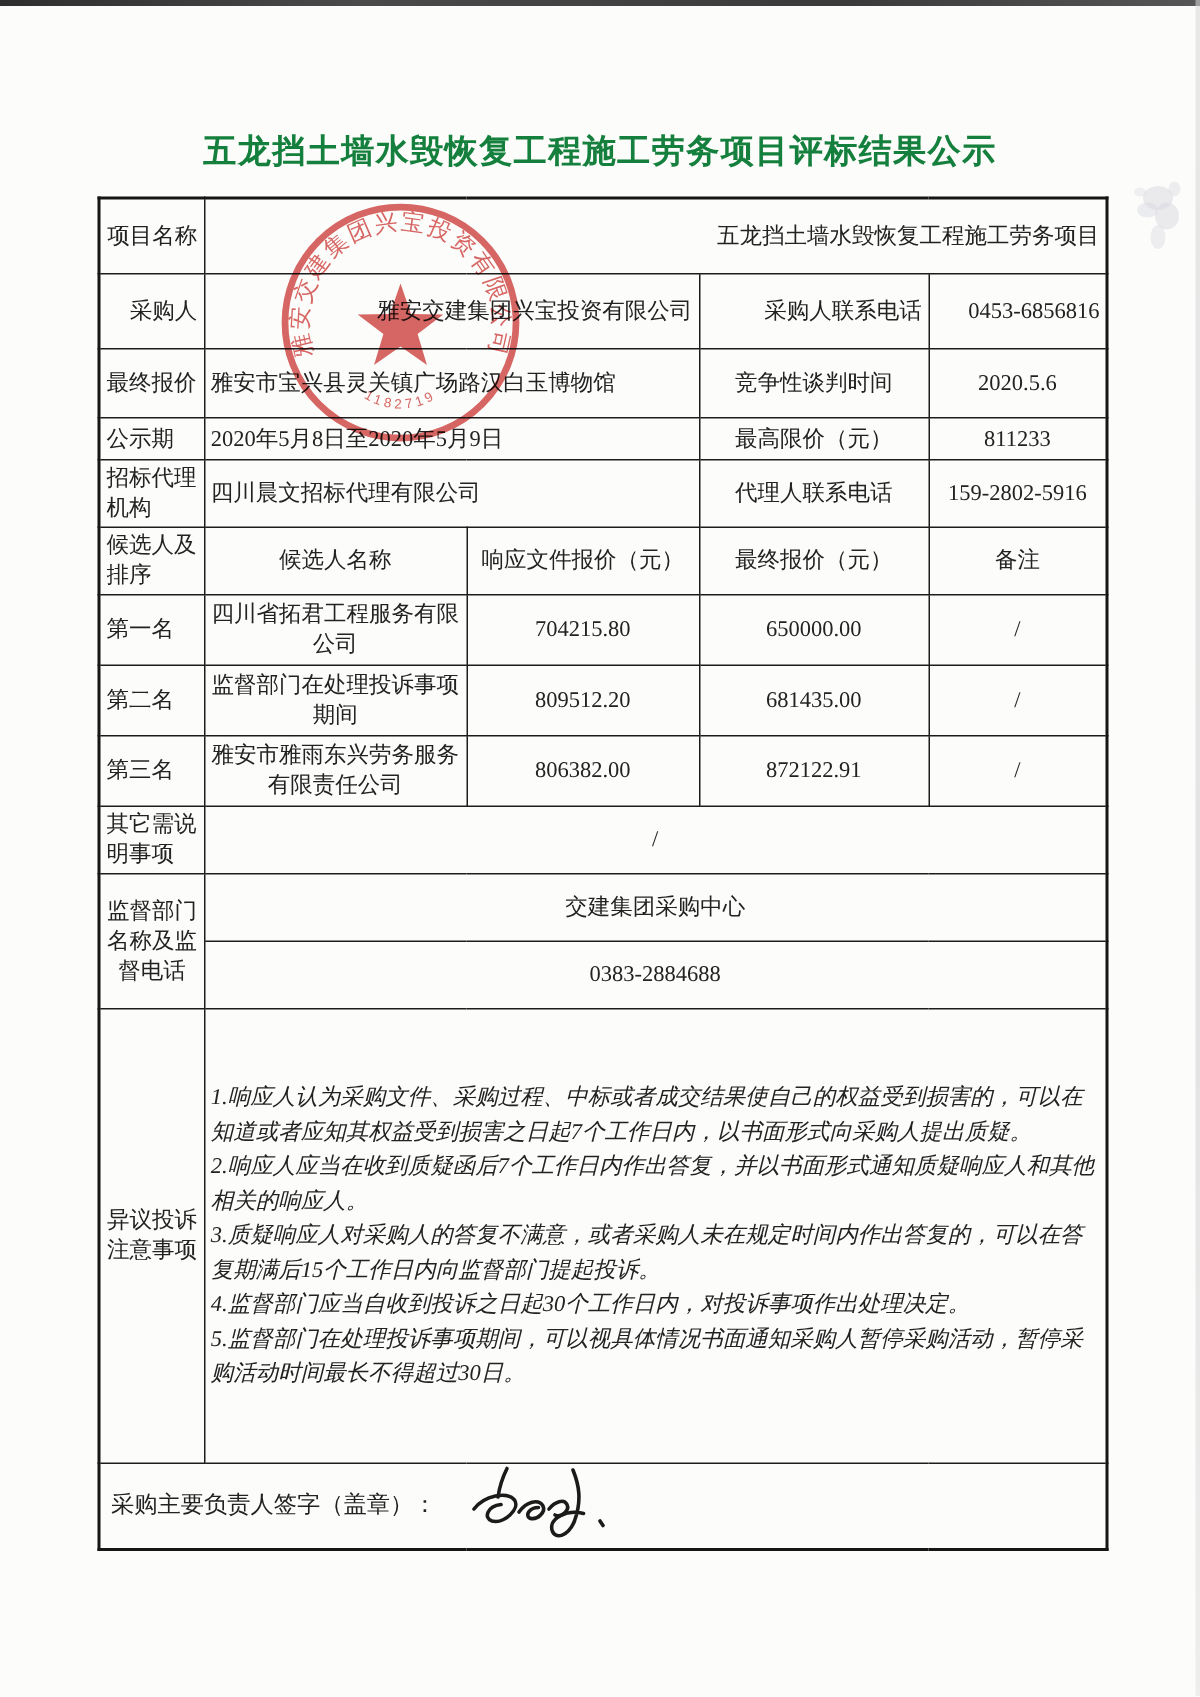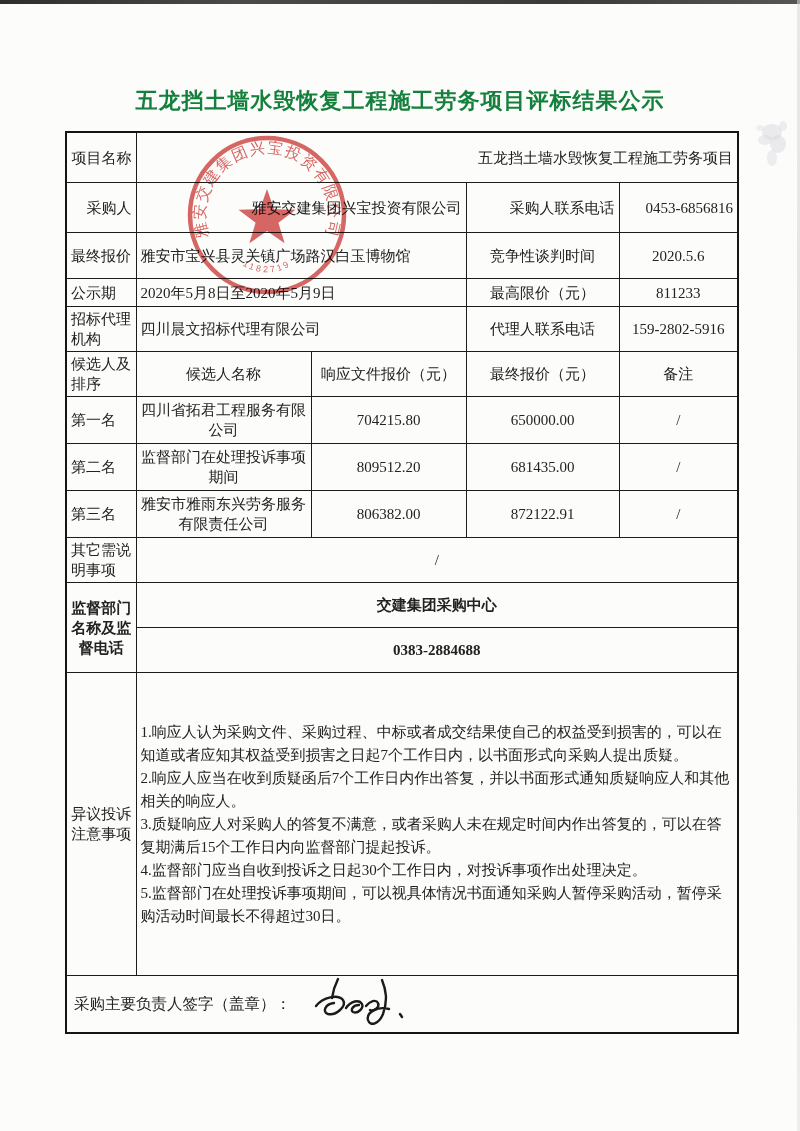--- a/index.html
+++ b/index.html
@@ -24,24 +24,24 @@
   table.main td{border:1.5px solid #1c1c1c;font-size:15px;line-height:20px;
     padding:2px 4px;color:#222;vertical-align:middle;overflow:hidden;}
   table.main{border:2px solid #151515;}
   td.lbl{text-align:left;padding:2px 2px;}
   td.lbl-c{text-align:center;padding:2px 2px;}
   td.val{text-align:left;padding-left:7px;}
   td.c{text-align:center;}
   td.name{text-align:center;padding:3px 14px 3px 6px;line-height:21px;}
   .h45 td{height:45px;text-align:right;}.h41 td{height:41px;}.h23 td{height:23px;}
   .h35 td{height:35px;}.h37 td{height:37px;}.h42 td{height:42px;}
-  .h34 td{height:34px;}.h40 td{height:40px;font-weight:bold;}.h52 td{height:52px;}
+  .h34 td{height:34px;}.h40 td{height:40px;}.h52 td{height:52px;}
   td.objection-cell{height:298px;vertical-align:middle;padding:6px 10px 6px 8px;}
   .objection-text{font-size:15px;line-height:23px;text-align:left;}
-  .objection-text div{margin:0;}
+  .objection-text div{margin:0;font-style:italic;}
   .sig-cell{vertical-align:middle;}
   .sig-wrap{display:flex;align-items:center;gap:17px;}
   .sig-label{font-size:15.5px;white-space:nowrap;padding-left:3px;}
   .signature-svg{margin-top:-6px;}
   
   .stamp{position:absolute;left:185px;top:133px;width:164px;height:164px;
     opacity:.8;mix-blend-mode:multiply;pointer-events:none;}
   
   .smudge{position:absolute;left:750px;top:110px;width:44px;height:74px;
     opacity:.55;pointer-events:none;}

